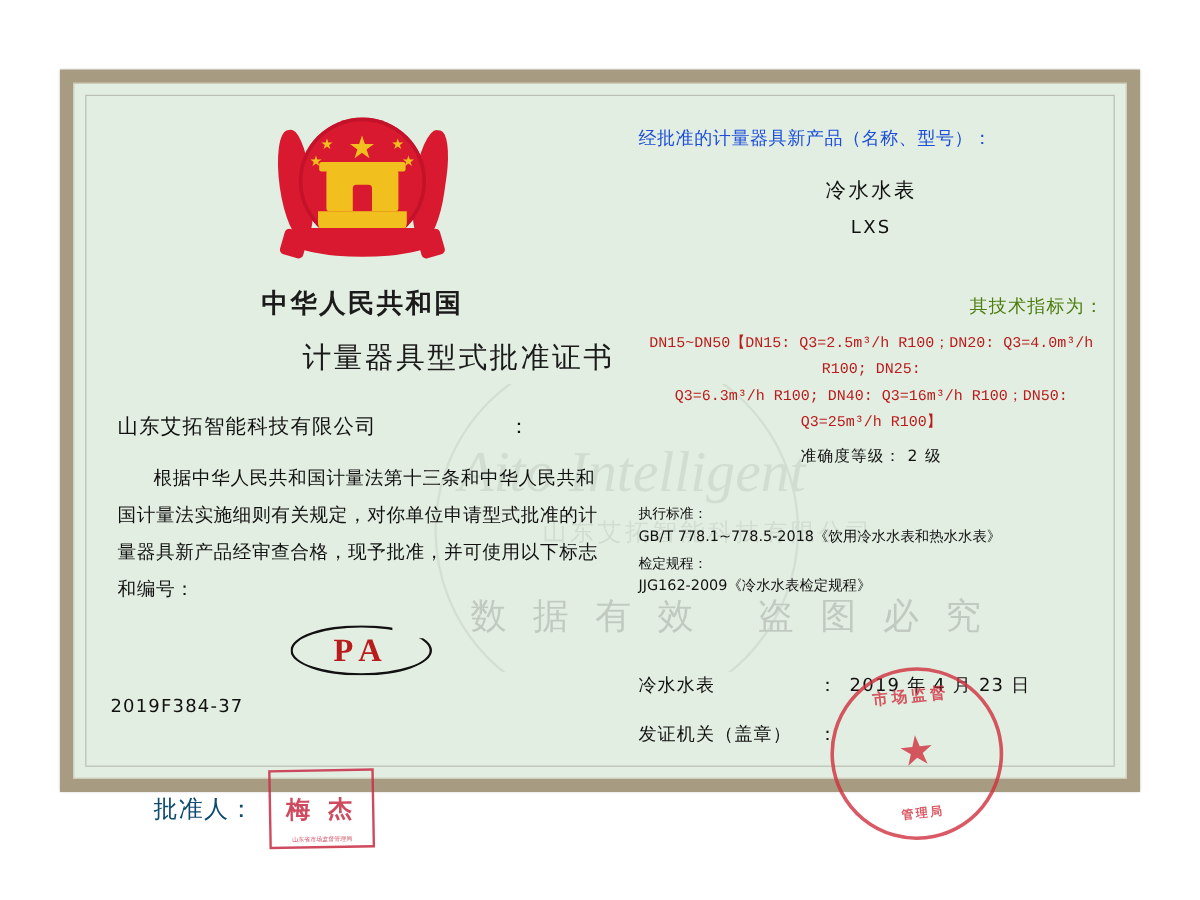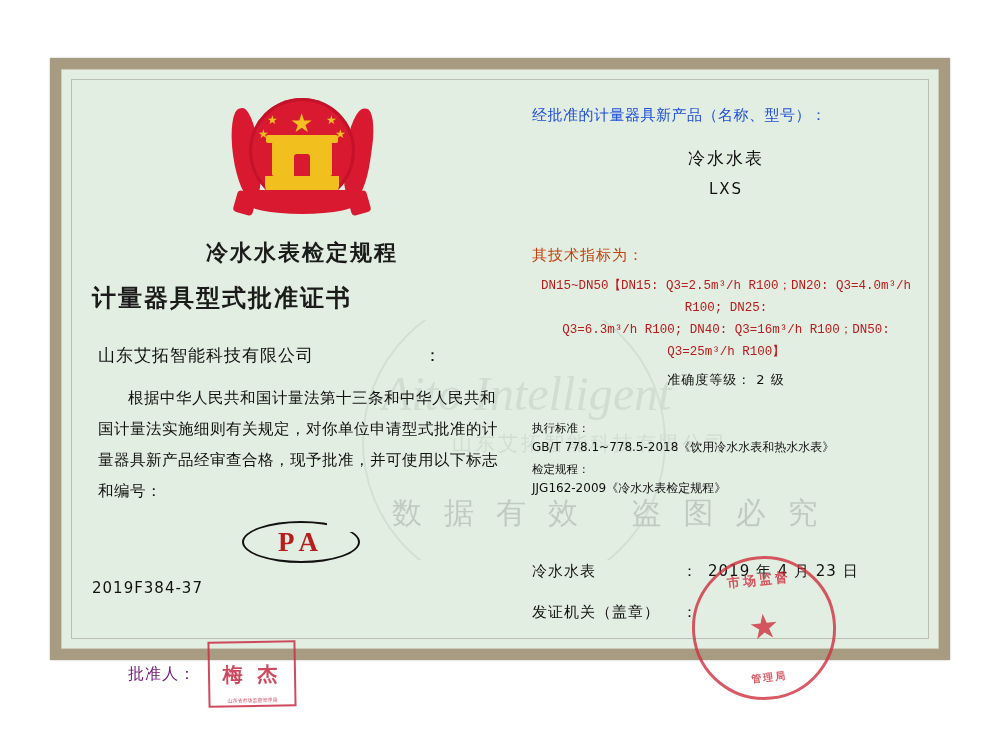--- a/index.html
+++ b/index.html
@@ -179,24 +179,24 @@
   .title-line1 {
     text-align: center;
     font-family: "DejaVu Sans", sans-serif;
     font-size: 22px;
     font-weight: bold;
     letter-spacing: 2px;
     color: #1b1b1b;
     margin-top: 4px;
   }
   .title-line2 {
-    text-align: left;
+    text-align: right;
     font-family: "DejaVu Sans", sans-serif;
     font-size: 24px;
-    font-weight: bold;
+    font-weight: normal;
     letter-spacing: 2px;
     color: #1b1b1b;
     margin-top: 14px;
   }
 
   .company-row {
     margin-top: 30px;
     display: flex;
     align-items: baseline;
     padding-left: 6px;
@@ -270,22 +270,22 @@
   }
 
   .approver-row {
     margin-top: 44px;
     display: flex;
     align-items: center;
     padding-left: 36px;
   }
   .approver-label {
     font-family: "DejaVu Sans", sans-serif;
-    font-size: 16px;
-    color: #701a75;
+    font-size: 20px;
+    color: #0c4a6e;
     letter-spacing: 1px;
   }
   .approver-stamp {
     position: relative;
     margin-left: 12px;
     width: 84px;
     height: 62px;
     border: 2px solid #c9324a;
     display: flex;
     align-items: center;
@@ -335,24 +335,24 @@
     margin-top: 10px;
     text-align: center;
     font-family: "DejaVu Sans", sans-serif;
     font-size: 15px;
     letter-spacing: 2px;
     color: #111;
   }
 
   .spec-heading {
     margin-top: 48px;
-    text-align: left;
+    text-align: right;
     font-family: "DejaVu Sans", sans-serif;
     font-size: 15px;
-    color: #c2410c;
+    color: #4d7c0f;
     letter-spacing: 1px;
   }
   .spec-lines {
     margin-top: 10px;
     text-align: center;
     font-family: Liberation Mono, monospace;
     font-size: 12.5px;
     line-height: 22px;
     color: #b91c1c;
   }
@@ -515,21 +515,21 @@
               <div class="star-s s1">★</div>
               <div class="star-s s2">★</div>
               <div class="star-s s3">★</div>
               <div class="star-s s4">★</div>
               <div class="gate"></div>
               <div class="cogs"></div>
               <div class="ribbon"></div>
             </div>
           </div>
 
-          <div class="title-line1">冷水水表检定规程</div>
+          <div class="title-line1">中华人民共和国</div>
           <div class="title-line2">计量器具型式批准证书</div>
 
           <div class="company-row">
             <span class="company-name">山东艾拓智能科技有限公司</span>
             <span class="company-colon">：</span>
           </div>
 
           <div class="body-para"><span class="indent"></span><span>根据中华人民共和国计量法第十三条和中华人民共和国计量法实施细则有关规定，对你单位申请型式批准的计量器具新产品经审查合格，现予批准，并可使用以下标志和编号：</span></div>
 
           <div class="mark-wrap">

